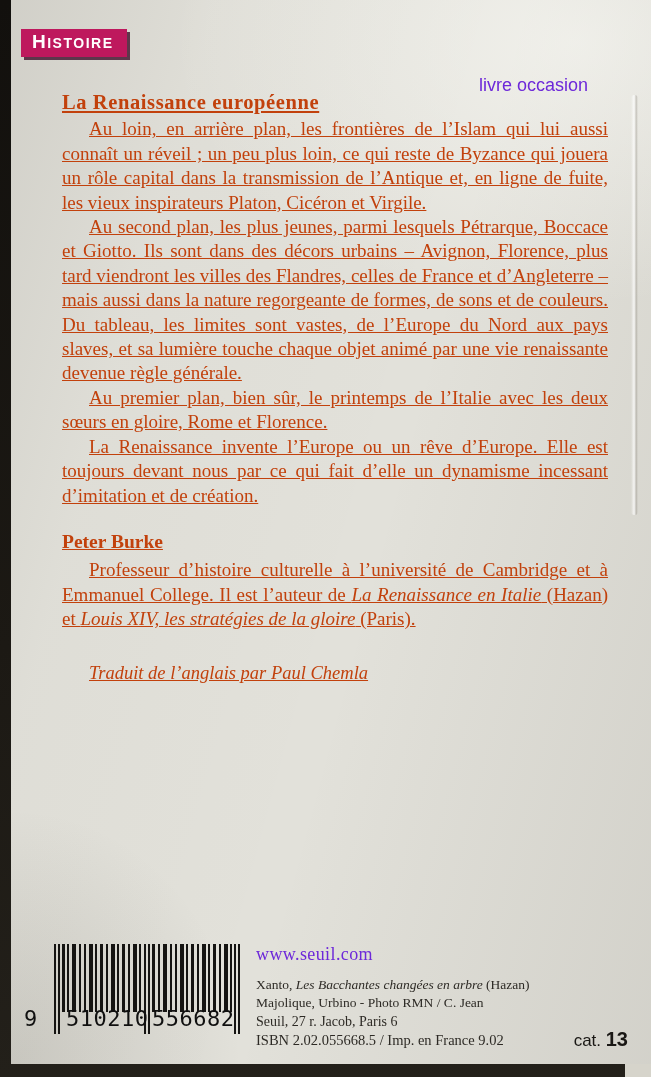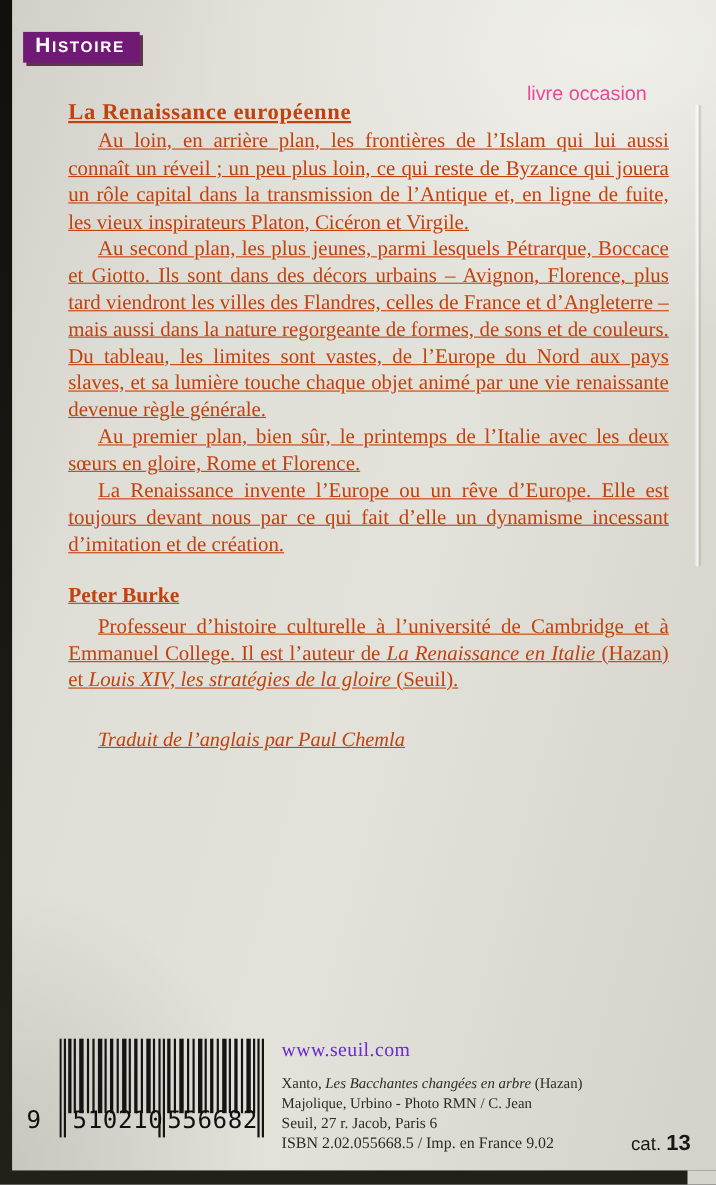--- a/index.html
+++ b/index.html
@@ -27,37 +27,37 @@
   }
   .crease {
     position: absolute; right: 13px; top: 95px; width: 7px; height: 420px;
     background: linear-gradient(90deg, rgba(255,255,255,0) 0%, rgba(255,255,255,0.75) 45%, rgba(110,104,92,0.28) 75%, rgba(255,255,255,0) 100%);
     border-radius: 4px;
   }
 
   
   .badge {
     position: absolute; left: 21px; top: 29px;
-    background: #701a75;
+    background: #be185d;
     color: #ffffff;
     font-family: "Liberation Sans", sans-serif;
     font-weight: bold;
     padding: 3px 13px 4px 11px;
     letter-spacing: 1.5px;
     box-shadow: 3px 3px 0 rgba(72,26,52,0.85);
     line-height: 20px;
     white-space: nowrap;
   }
   .badge .cap { font-size: 19px; }
   .badge .rest { font-size: 14px; }
 
   
   .seller-note {
     position: absolute; left: 479px; top: 75px;
-    color: #ec4899;
+    color: #6d28d9;
     font-family: "Liberation Sans", sans-serif;
     font-size: 18px;
     white-space: nowrap;
   }
 
   
   .text-block {
     position: absolute; left: 62px; top: 90px; width: 546px;
     color: #c2410c;
     font-size: 19px;
@@ -135,21 +135,21 @@
 <div class="seller-note">livre occasion</div>
 
 <div class="text-block">
   <h1>La Renaissance européenne</h1>
   <p class="para">Au loin, en arrière plan, les frontières de l’Islam qui lui aussi connaît un réveil ; un peu plus loin, ce qui reste de Byzance qui jouera un rôle capital dans la transmission de l’Antique et, en ligne de fuite, les vieux inspirateurs Platon, Cicéron et Virgile.</p>
   <p class="para">Au second plan, les plus jeunes, parmi lesquels Pétrarque, Boccace et Giotto. Ils sont dans des décors urbains – Avignon, Florence, plus tard viendront les villes des Flandres, celles de France et d’Angleterre – mais aussi dans la nature regorgeante de formes, de sons et de couleurs. Du tableau, les limites sont vastes, de l’Europe du Nord aux pays slaves, et sa lumière touche chaque objet animé par une vie renaissante devenue règle générale.</p>
   <p class="para">Au premier plan, bien sûr, le printemps de l’Italie avec les deux sœurs en gloire, Rome et Florence.</p>
   <p class="para">La Renaissance invente l’Europe ou un rêve d’Europe. Elle est toujours devant nous par ce qui fait d’elle un dynamisme incessant d’imitation et de création.</p>
 
   <div class="author-name">Peter Burke</div>
-  <p class="author-bio"><span>Professeur d’histoire culturelle à l’université de Cambridge et à Emmanuel College. Il est l’auteur de </span><span class="italic">La Renaissance en Italie</span><span> (Hazan) et </span><span class="italic">Louis XIV, les stratégies de la gloire</span><span> (Seuil).</span></p>
+  <p class="author-bio"><span>Professeur d’histoire culturelle à l’université de Cambridge et à Emmanuel College. Il est l’auteur de </span><span class="italic">La Renaissance en Italie</span><span> (Hazan) et </span><span class="italic">Louis XIV, les stratégies de la gloire</span><span> (Paris).</span></p>
 
   <p class="translator">Traduit de l’anglais par Paul Chemla</p>
 </div>
 
 <div class="website">www.seuil.com</div>
 
 <div class="credits">
   <div><span>Xanto, </span><span class="italic">Les Bacchantes changées en arbre</span><span> (Hazan)</span></div>
   <div>Majolique, Urbino - Photo RMN / C. Jean</div>
 </div>

